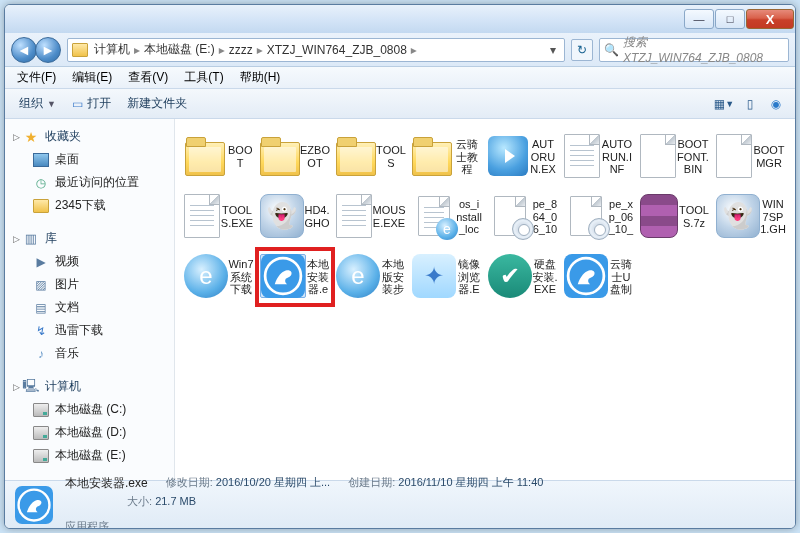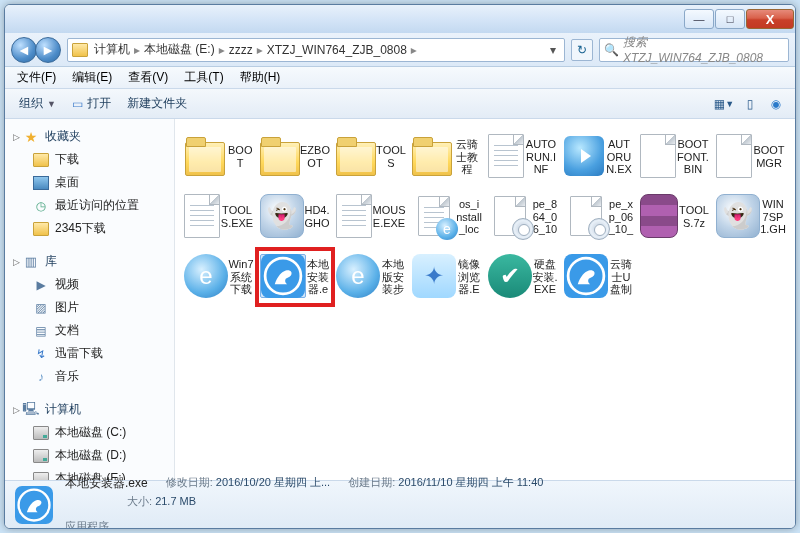--- a/index.html
+++ b/index.html
@@ -177,24 +177,20 @@
   <div class="body">
     <div class="sidebar">
       <div class="group">
         <div class="ghead">
           <span class="tri">▷</span>
             <span class="ico ico-star">★</span>
           <span>收藏夹</span>
         </div>
         <div id="fav-items">
             <div class="gitem">
-              <span class="ico ico-folder"></span>
-              <span>下载</span>
-            </div>
-            <div class="gitem">
               <span class="ico ico-desk"></span>
               <span>桌面</span>
             </div>
             <div class="gitem">
               <span class="ico ico-recent">◷</span>
               <span>最近访问的位置</span>
             </div>
             <div class="gitem">
               <span class="ico ico-folder"></span>
               <span>2345下载</span>
@@ -274,31 +270,31 @@
             <div class="flabel">TOOLS</div>
           </div>
           <div class="fitem">
             <div class="ficon">
               <div class="ficon-folder open"></div>
             </div>
             <div class="flabel">云骑士教程</div>
           </div>
           <div class="fitem">
             <div class="ficon">
+              <div class="ficon-app autorun"></div>
+            </div>
+            <div class="flabel">AUTORUN.EXE</div>
+          </div>
+          <div class="fitem">
+            <div class="ficon">
               <div class="ficon-file lines">
                 <div class="corner"></div>
               </div>
             </div>
             <div class="flabel">AUTORUN.INF</div>
-          </div>
-          <div class="fitem">
-            <div class="ficon">
-              <div class="ficon-app autorun"></div>
-            </div>
-            <div class="flabel">AUTORUN.EXE</div>
           </div>
           <div class="fitem">
             <div class="ficon">
               <div class="ficon-file">
                 <div class="corner"></div>
               </div>
             </div>
             <div class="flabel">BOOTFONT.BIN</div>
           </div>
           <div class="fitem">

